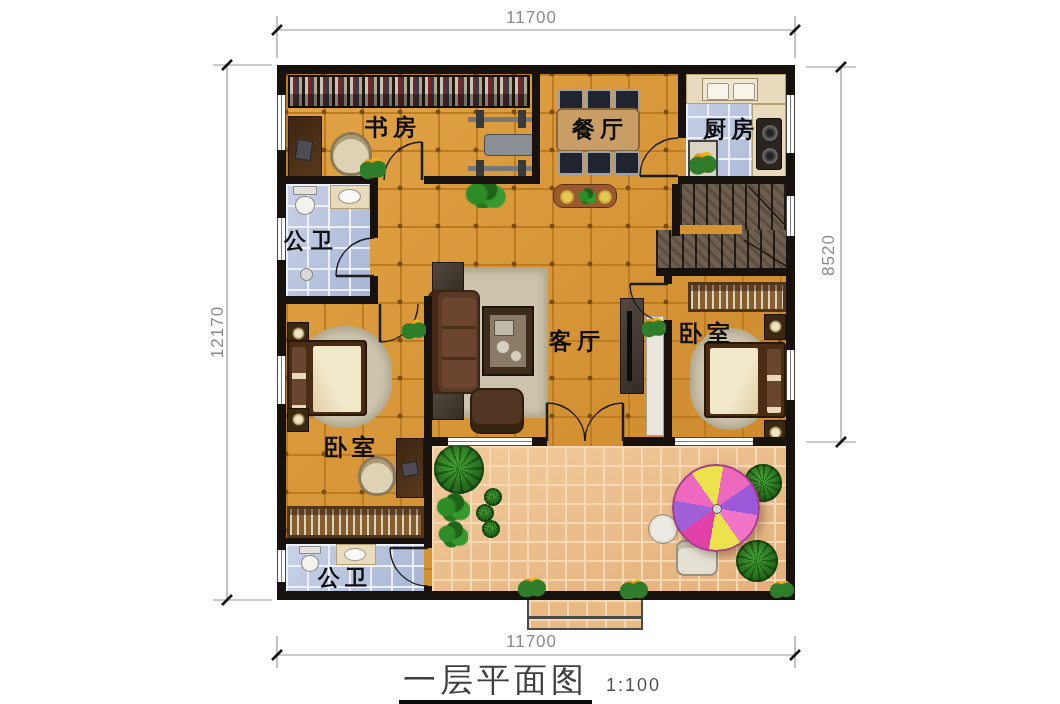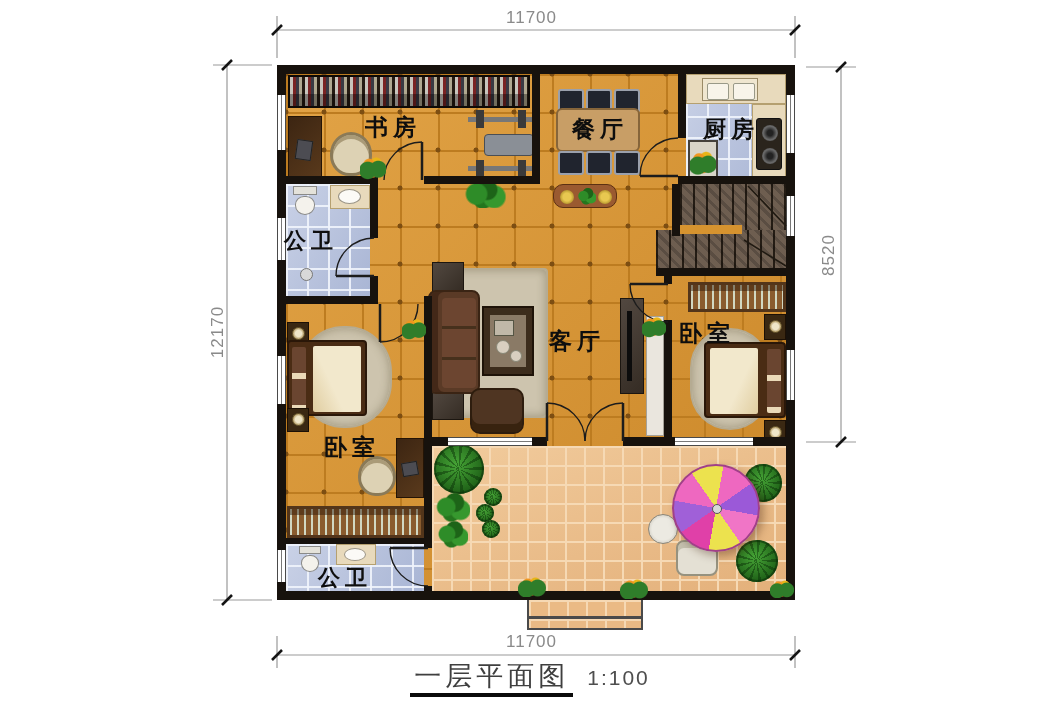--- a/index.html
+++ b/index.html
@@ -60,22 +60,22 @@
   .marble-dark{background:linear-gradient(135deg,#524840,#352c24);border:1px solid #1c1610;}
   .umbrella{border-radius:50%;z-index:4;position:absolute;border:2px solid #a04088;
     background:repeating-conic-gradient(from 10deg,#ee68c0 0 45deg,#9b59d8 45deg 90deg,#f075c6 90deg 135deg,#ece24e 135deg 180deg,#e040a8 180deg 225deg,#a060d8 225deg 270deg,#ee68c0 270deg 315deg,#ece24e 315deg 360deg);
     box-shadow:4px 4px 8px rgba(60,30,10,.35);}
   .umbrella::before{content:"";position:absolute;left:50%;top:50%;width:8px;height:8px;margin:-4px 0 0 -4px;border-radius:50%;background:#d8d8d8;border:1px solid #555;}
   .steps{background-color:#eaba85;background-image:linear-gradient(#f6d9b4 2px,transparent 2px),linear-gradient(90deg,#f6d9b4 2px,transparent 2px);background-size:19px 19px;border:2px solid #4a4a4a;box-sizing:border-box;z-index:2;}
   
   .room-label{position:absolute;z-index:8;font-size:23px;font-weight:600;color:#0e0e0e;letter-spacing:5px;white-space:nowrap;}
   .dim-label{position:absolute;z-index:8;font-size:17px;color:#8a8a8a;letter-spacing:1px;white-space:nowrap;}
   .title-wrap{position:absolute;left:0;top:658px;width:1060px;text-align:center;z-index:8;}
-  .title-main{font-size:27px;color:#3f3f3f;letter-spacing:4px;border-bottom:4px solid #0a0a0a;padding:0 4px 2px 4px;}
-  .title-scale{font-size:21px;color:#4e4e4e;letter-spacing:2px;margin-left:14px;}
+  .title-main{font-size:33px;color:#3f3f3f;letter-spacing:4px;border-bottom:4px solid #0a0a0a;padding:0 4px 2px 4px;}
+  .title-scale{font-size:18px;color:#4e4e4e;letter-spacing:2px;margin-left:14px;}
   svg.anno{position:absolute;left:0;top:0;z-index:7;}
 </style>
 </head>
 <body>
 
 <div class="plan">
 
   <div class="abs floor-main" style="left:286px;top:74px;width:500px;height:517px;"></div>
   <div class="abs floor-patio" style="left:432px;top:446px;width:354px;height:145px;"></div>
   <div class="abs floor-blue" style="left:286px;top:184px;width:84px;height:112px;"></div>

